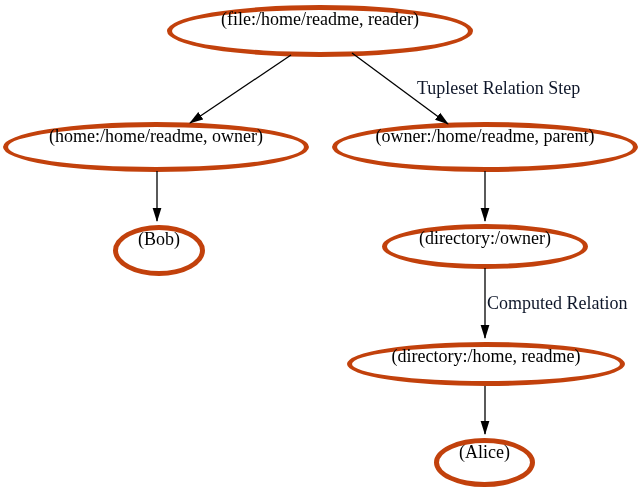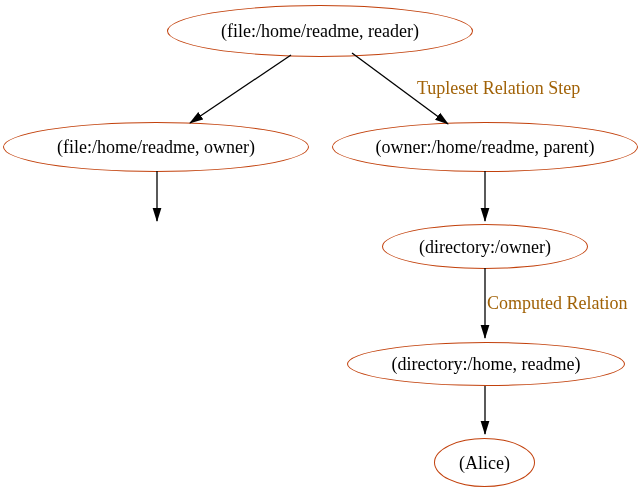--- a/index.html
+++ b/index.html
@@ -12,25 +12,25 @@
     width: 642px;
     height: 489px;
     background: #ffffff;
     overflow: hidden;
     font-family: "Liberation Serif", serif;
     color: #000000;
   }
   .node {
     position: absolute;
     box-sizing: border-box;
-    border: 1px solid #c2410c;
+    border: 5px solid #c2410c;
     border-radius: 50%;
     background: #ffffff;
     display: flex;
-    align-items: center;
+    align-items: flex-start;
     justify-content: center;
     font-size: 18px;
     line-height: 1;
     white-space: nowrap;
     text-align: center;
   }
   
   .n-reader        { left: 167px; top: 5px;   width: 306px; height: 52px; }
   .n-owner         { left: 3px;   top: 122px; width: 306px; height: 50px; }
   .n-parent        { left: 332px; top: 122px; width: 306px; height: 50px; }
@@ -50,42 +50,45 @@
   .edge-line {
     stroke: #000000;
     stroke-width: 1.3;
     fill: none;
   }
   .edge-label {
     position: absolute;
     font-size: 18px;
     line-height: 20px;
     white-space: nowrap;
-    color: #a16207;
+    color: #0f172a;
   }
   .l-tupleset { left: 417px; top: 78px; }
   .l-computed { left: 487px; top: 293px; }
 </style>
 </head>
 <body>
 
 <div class="canvas">
 
   <div class="node n-reader">
     <span>(file:/home/readme, reader)</span>
   </div>
 
   <div class="node n-owner">
-    <span>(file:/home/readme, owner)</span>
+    <span>(home:/home/readme, owner)</span>
   </div>
 
   <div class="node n-parent">
     <span>(owner:/home/readme, parent)</span>
   </div>
 
+  <div class="node n-bob">
+    <span>(Bob)</span>
+  </div>
 
   <div class="node n-dirhome">
     <span>(directory:/owner)</span>
   </div>
 
   <div class="node n-dirhomeowner">
     <span>(directory:/home, readme)</span>
   </div>
 
   <div class="node n-alice">

